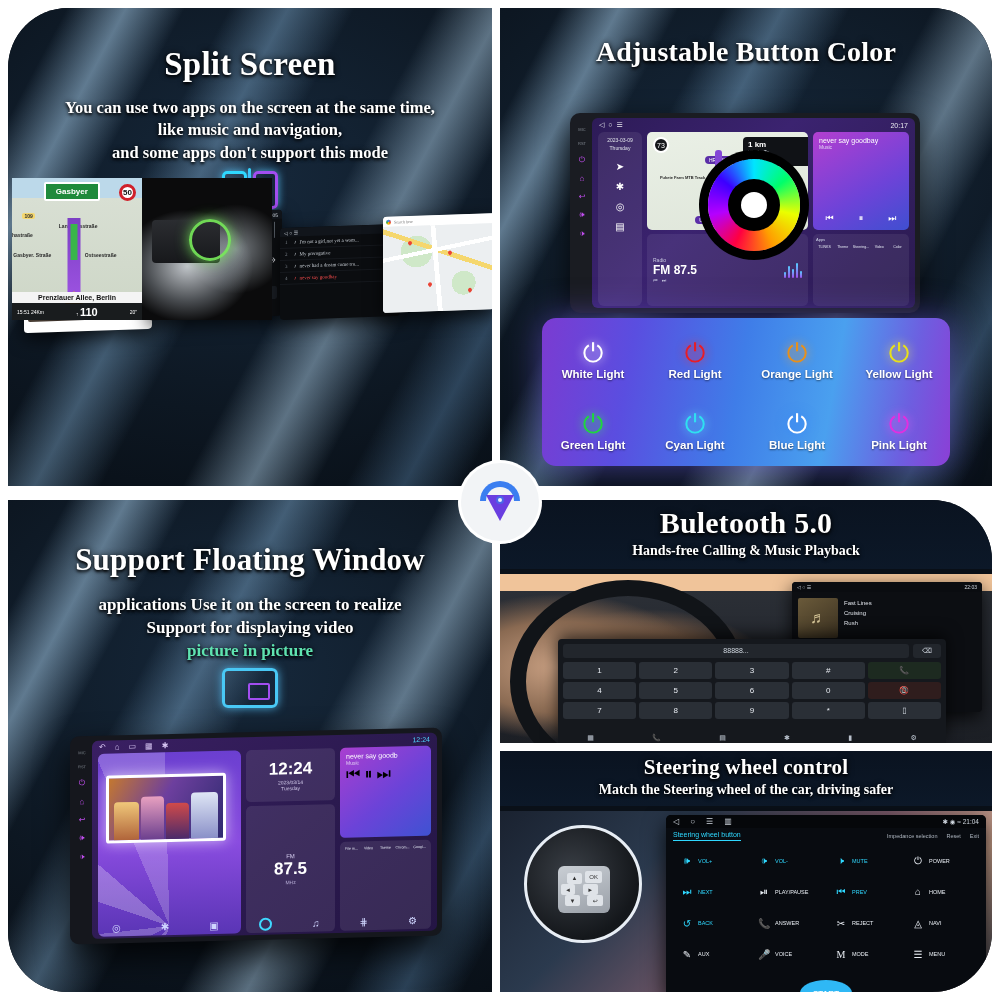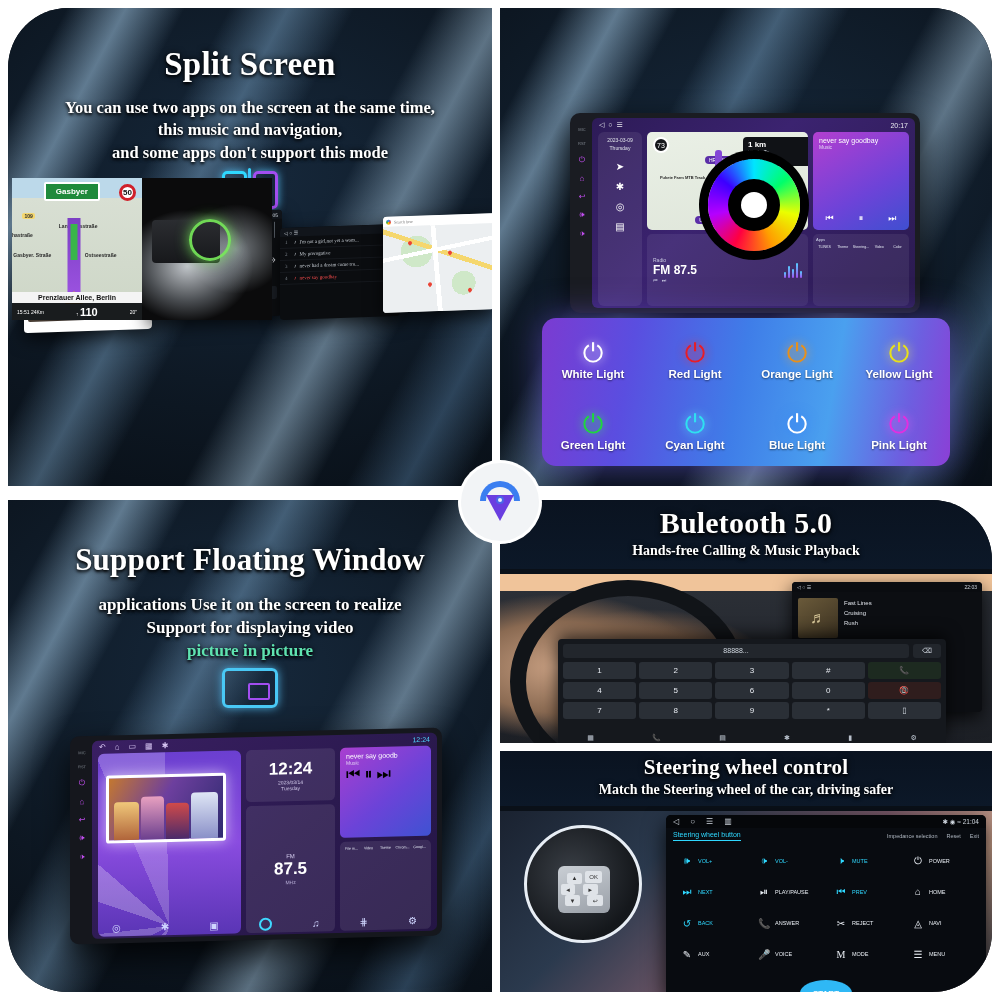--- a/index.html
+++ b/index.html
@@ -369,21 +369,21 @@
 </head>
 <body>
 
 <div class="board">
 
   <div class="panel p-round-tl" id="p1">
     <div class="sheen"></div>
     <div class="title">Split Screen</div>
     <div class="subtitle">
       <div>You can use two apps on the screen at the same time,</div>
-      <div>this music and navigation,</div>
+      <div>like music and navigation,</div>
       <div>and some apps don't support this mode</div>
     </div>
     <div class="ss-icon">
       <div class="half l"></div>
       <div class="half r"></div>
       <div class="bar"></div>
     </div>
 
     <div class="dev" id="yt">
       <div class="ytbar tiny">
@@ -525,20 +525,21 @@
             <div class="carbody"></div>
             <div class="wheelglow"></div>
           </div>
         </div>
       </div>
     </div>
   </div>
 
   <div class="panel p-round-tr" id="p2">
     <div class="sheen"></div>
+    <div class="title">Adjustable Button Color</div>
 
     <div id="hu2">
       <div class="sidebar-rail">
         <span class="rail-lbl">MIC</span>
         <span class="rail-lbl">RST</span>
         <span>⏻</span>
         <span>⌂</span>
         <span>↩</span>
         <span>🕪</span>
         <span>🕩</span>

